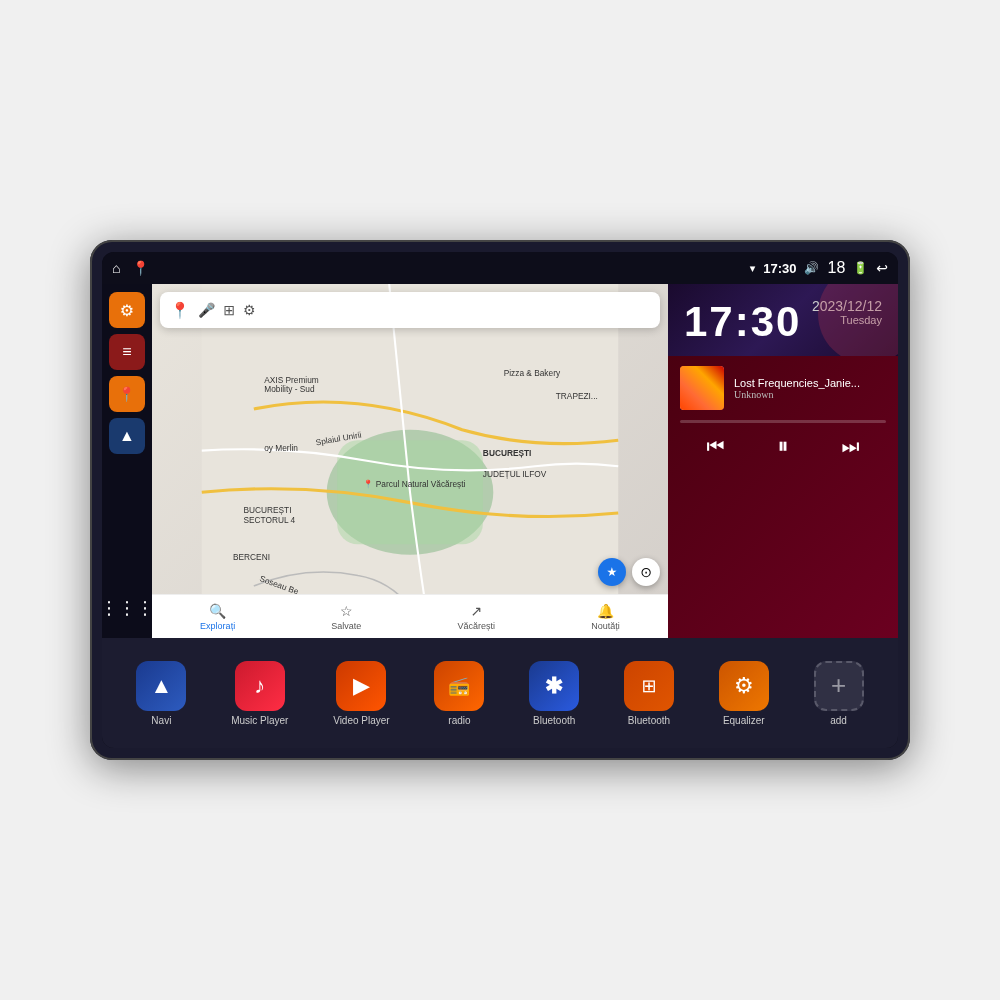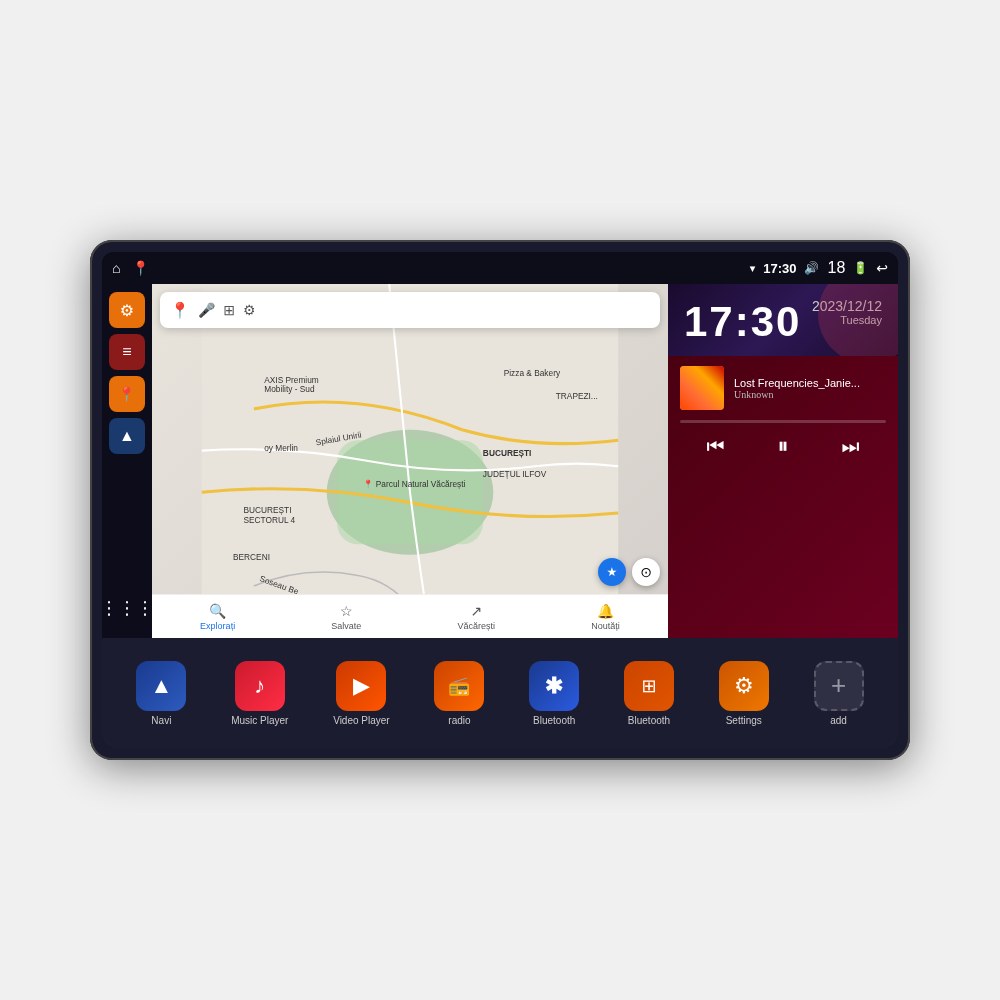--- a/index.html
+++ b/index.html
@@ -576,21 +576,21 @@
       <div class="app-icon">
         <div class="app-icon-img eq">
           <span style="color:white; font-size:18px;">⊞</span>
         </div>
         <span class="app-label">Bluetooth</span>
       </div>
       <div class="app-icon">
         <div class="app-icon-img settings">
           <span style="color:white; font-size:22px;">⚙</span>
         </div>
-        <span class="app-label">Settings</span>
+        <span class="app-label">Equalizer</span>
       </div>
       <div class="app-icon">
         <div class="app-icon-img add">
           <span style="color:rgba(255,255,255,0.5); font-size:26px;">+</span>
         </div>
         <span class="app-label">add</span>
       </div>
     </div>
 
   </div>

